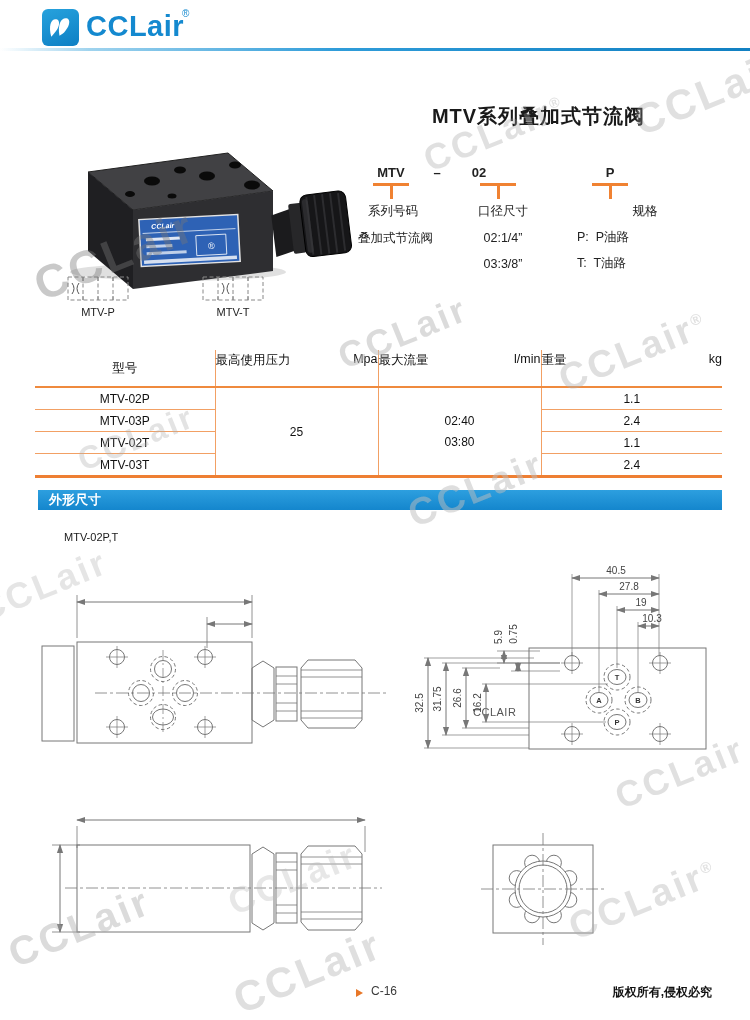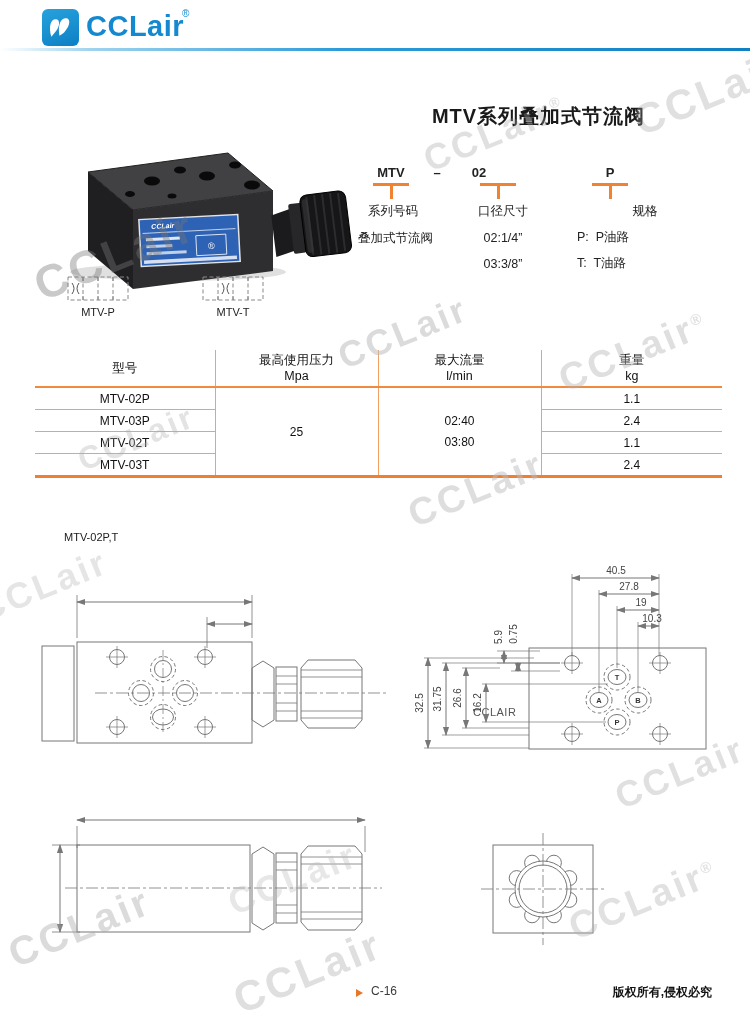--- a/index.html
+++ b/index.html
@@ -29,21 +29,21 @@
   
   .sym-label{position:absolute;font-size:11px;color:#222;}
   
   #ttable{position:absolute;left:35px;top:350px;width:687px;border-collapse:collapse;table-layout:fixed;
           font-size:12px;color:#111;border-bottom:3px solid #ee7f33;}
   #ttable td{text-align:center;padding:0;height:21px;}
   #ttable .hd{height:36px;vertical-align:middle;font-size:12.5px;}
   #ttable .vln{border-left:1px solid #f2a064;}
   #ttable .hdrow td{border-bottom:2px solid #ef8a3e;}
   #ttable .sep{border-bottom:1px solid #f2a064;}
-  .hd-in{display:flex;flex-direction:column;justify-content:flex-start;height:32px;padding:2px 0;}
+  .hd-in{display:flex;flex-direction:row;justify-content:space-between;height:32px;padding:2px 0;}
   .flow-in{display:flex;flex-direction:column;justify-content:center;gap:7px;}
   
   #ftri{position:absolute;left:356px;top:989px;width:0;height:0;
         border-left:7px solid #e87728;border-top:4.5px solid transparent;border-bottom:4.5px solid transparent;}
   #fpage{position:absolute;left:371px;top:984px;font-size:12px;color:#3a3a3a;}
   #fcopy{position:absolute;right:38px;top:984px;font-size:12px;font-weight:bold;color:#111;}
   
   .wm{position:absolute;font-weight:bold;letter-spacing:3px;white-space:nowrap;
       transform:rotate(-22deg);pointer-events:none;z-index:5;color:rgba(160,160,160,.32);}
   .wm sup{font-size:40%;}
@@ -321,20 +321,21 @@
       <td class="sep">MTV-02T</td>
       <td class="sep vln">1.1</td>
     </tr>
     <tr>
       <td>MTV-03T</td>
       <td class="vln">2.4</td>
     </tr>
   </tbody>
     </table>
 
+  <div class="bar txtlayer" style="left:38px;top:490px;width:684px;">外形尺寸</div>
   <div class="abs txtlayer" style="left:64px;top:531px;font-size:11px;">MTV-02P,T</div>
 
   <div id="ftri"></div>
   <div id="fpage">C-16</div>
   <div id="fcopy">版权所有,侵权必究</div>
 
   <span class="wm" style="left:630px;top:70px;font-size:42px;">CCLair</span>
   <span class="wm" style="left:420px;top:112px;font-size:36px;"><span>CCLair</span><sup>®</sup></span>
   <span class="wm" style="left:30px;top:228px;font-size:46px;color:rgba(120,120,120,.4);">CCLair</span>
   <span class="wm" style="left:335px;top:312px;font-size:36px;color:rgba(190,190,190,.55);">CCLair</span>

